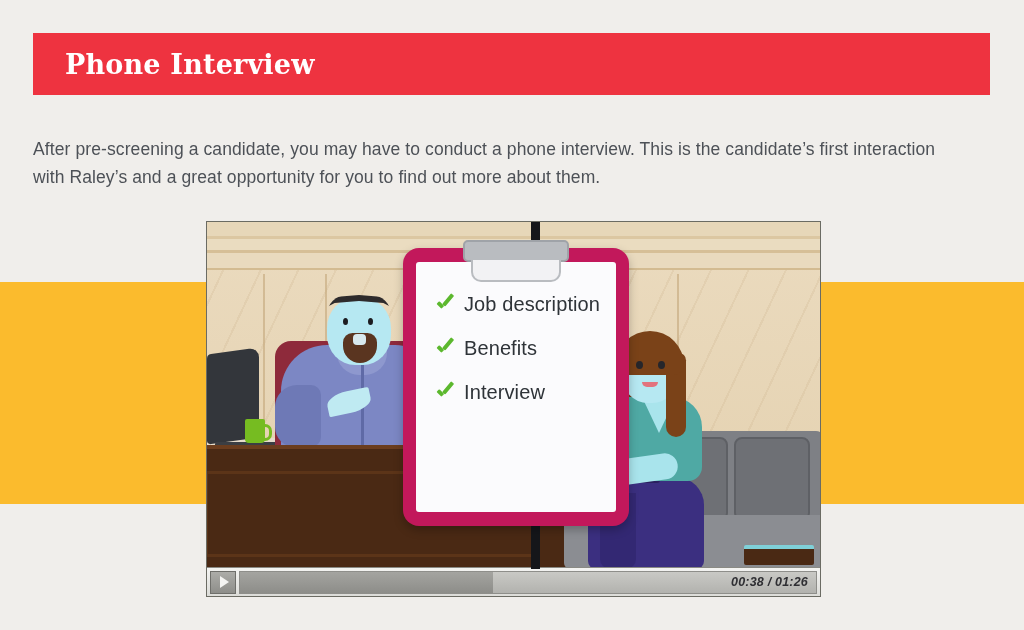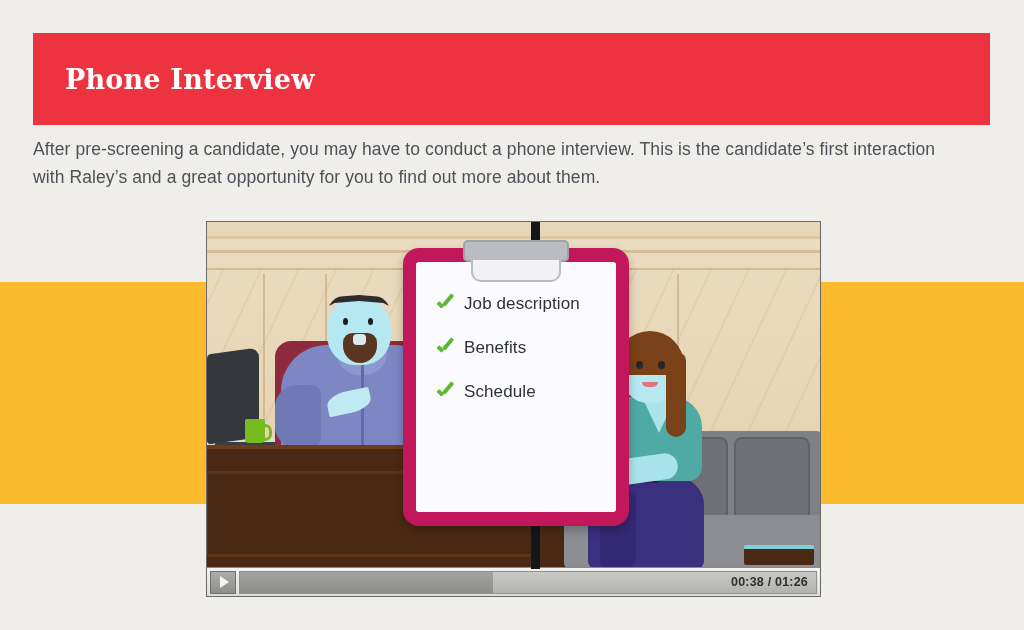--- a/index.html
+++ b/index.html
@@ -25,21 +25,21 @@
     background: #FBBB2D;
     z-index: 0;
   }
 
   
   .header-banner {
     position: absolute;
     left: 33px;
     top: 33px;
     width: 957px;
-    height: 92px;
+    height: 62px;
     background: #EE3340;
     z-index: 2;
     display: flex;
     align-items: center;
     text-align: right;
   }
   .header-title {
     color: #FFFFFF;
     font-family: "DejaVu Serif", "Liberation Serif", serif;
     font-size: 27px;
@@ -605,21 +605,21 @@
     position: absolute;
     left: 6px;
     top: 4px;
     width: 14px;
     height: 3.5px;
     background: #5CB82E;
     transform: rotate(-50deg);
     border-radius: 1px;
   }
   .check-label {
-    font-size: 17px;
+    font-size: 20px;
     color: #2E3338;
     letter-spacing: .1px;
     white-space: nowrap;
   }
 
   
   .video-controls {
     position: absolute;
     left: 0;
     bottom: 0;
@@ -656,20 +656,21 @@
     flex: 1 1 auto;
     height: 23px;
     margin-left: 3px;
     background: linear-gradient(#C9C9C5, #B2B2AE);
     border: 1px solid #8E8E8A;
     box-sizing: border-box;
     position: relative;
     cursor: pointer;
     display: flex;
     align-items: center;
+    font-style: italic;
   }
   .progress-fill {
     height: 100%;
     background: linear-gradient(#A4A4A0, #8D8D89);
   }
   .time-display {
     position: absolute;
     right: 8px;
     top: 50%;
     transform: translateY(-50%);
@@ -770,21 +771,21 @@
         <div class="check-row">
           <span class="check-icon"></span>
           <span class="check-label">Job description</span>
         </div>
         <div class="check-row">
           <span class="check-icon"></span>
           <span class="check-label">Benefits</span>
         </div>
         <div class="check-row">
           <span class="check-icon"></span>
-          <span class="check-label">Schedule</span>
+          <span class="check-label">Interview</span>
         </div>
       </div>
     </div>
 
   </div>
 
   <div class="video-controls">
     <div class="play-button">
       <div class="play-triangle"></div>
     </div>

